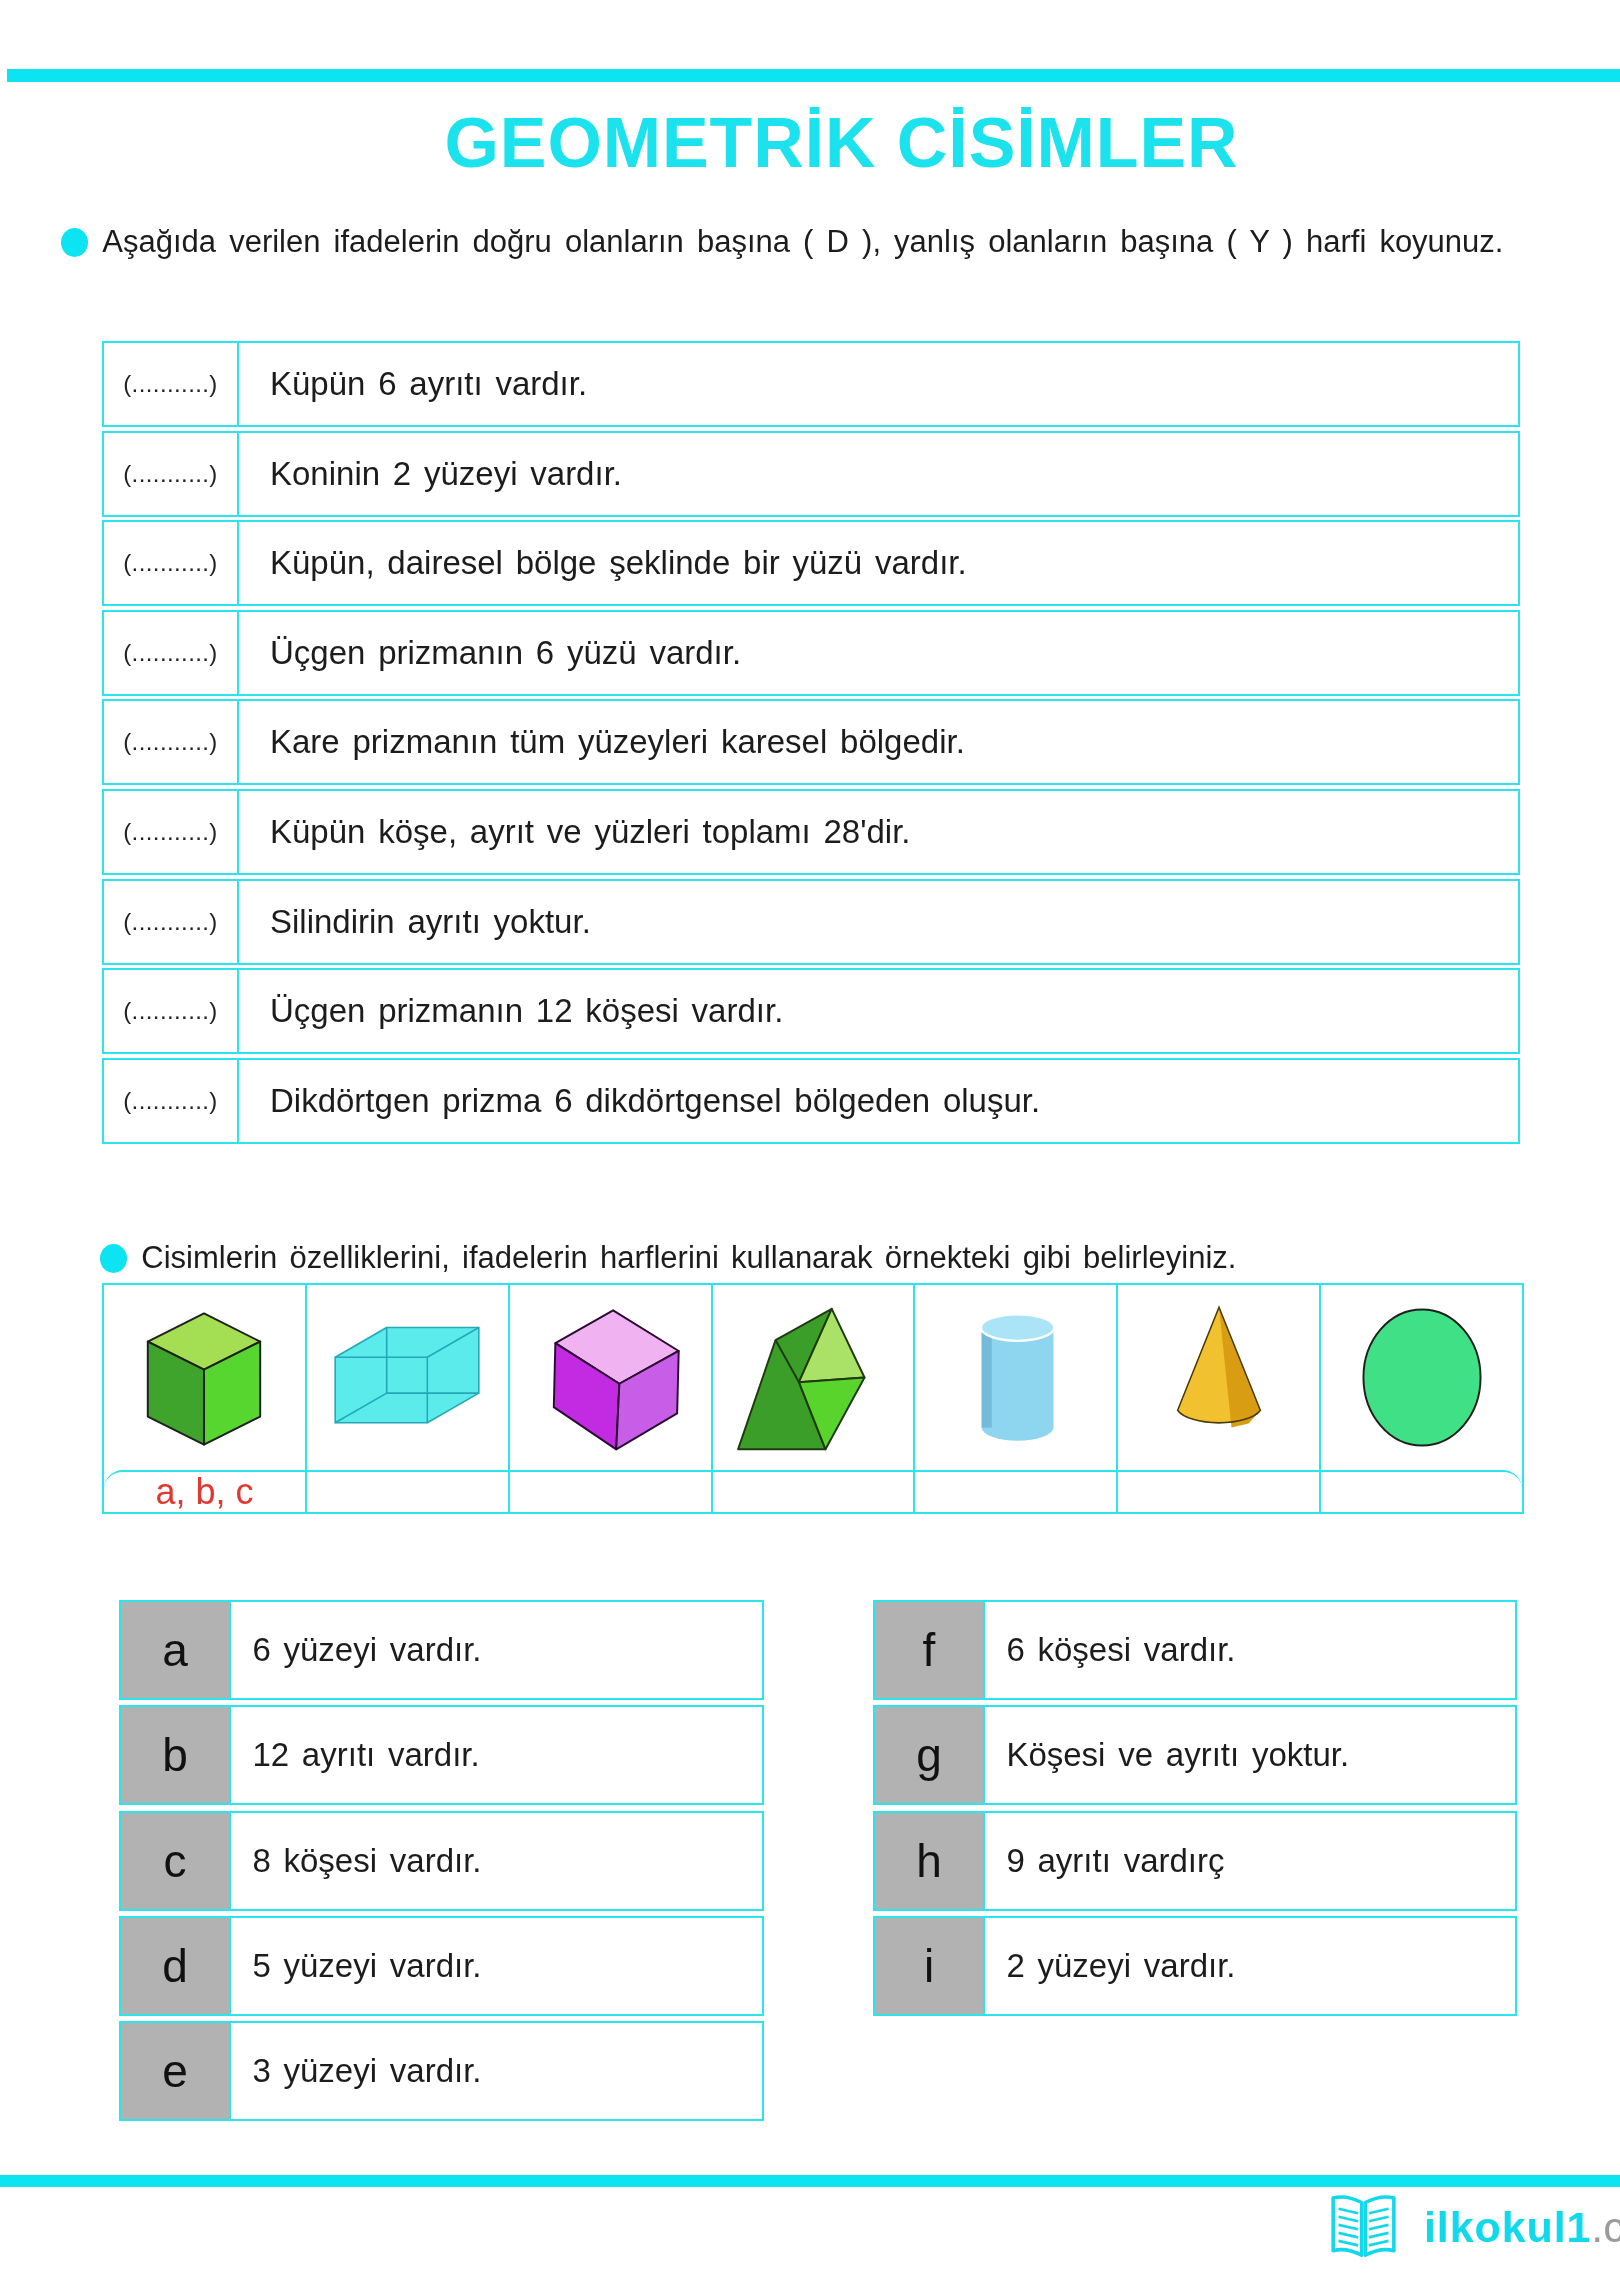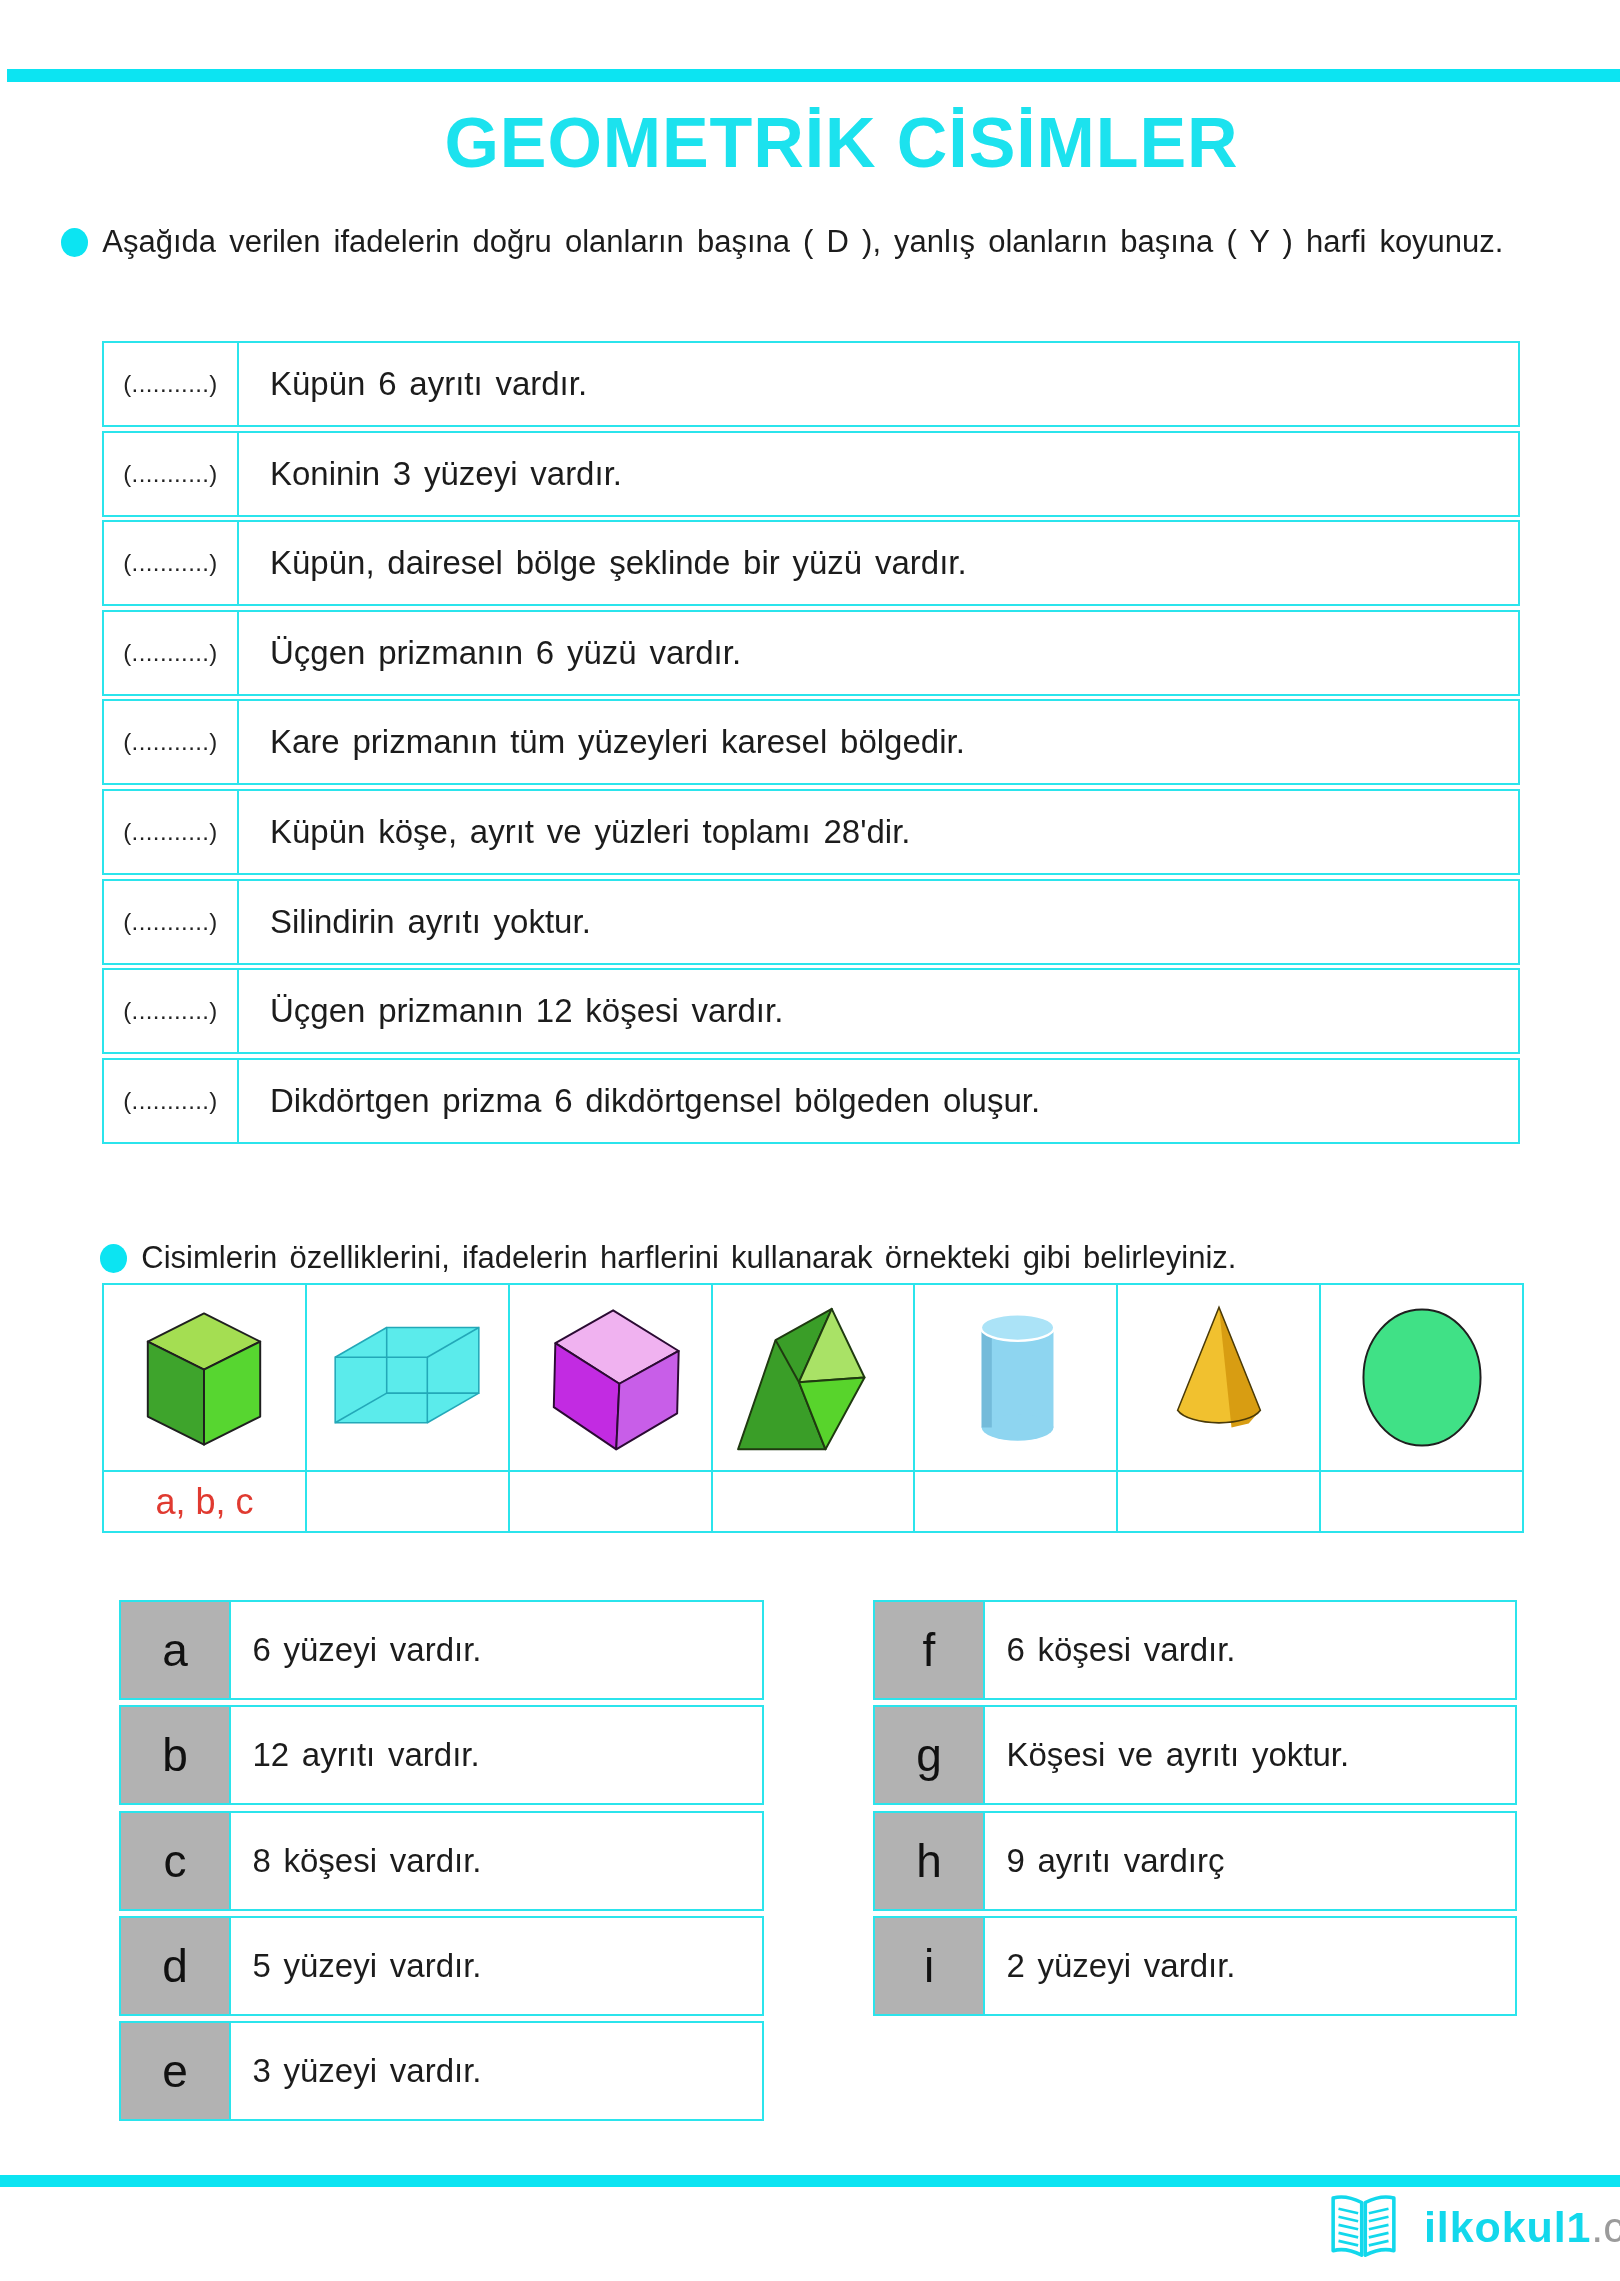--- a/index.html
+++ b/index.html
@@ -48,21 +48,21 @@
   
   .shapes-grid {
     position: absolute; left: 102px; top: 1283px; width: 1422px;
     border: 2.7px solid #2BE4EC; background: #fff;
   }
   .shapes-row { display: flex; height: 185px; }
   .shape-cell {
     flex: 1; display: flex; align-items: center; justify-content: center;
   }
   .shape-cell + .shape-cell { border-left: 2.7px solid #2BE4EC; }
-  .answers-row { display: flex; height: 61px; border-top: 2.7px solid #2BE4EC; }
+  .answers-row { display: flex; height: 42px; border-top: 2.7px solid #2BE4EC; border-radius: 19px; }
   .answer-cell {
     flex: 1; display: flex; align-items: center; justify-content: center;
     font-size: 36px; color: #E03A30; cursor: text;
   }
   .answer-cell + .answer-cell { border-left: 2.7px solid #2BE4EC; }
   .shape-cell svg { width: 178px; height: 173px; }
   
   .props { position: absolute; }
   #props-left  { left: 119px; top: 1600px; width: 645px; }
   #props-right { left: 873px; top: 1600px; width: 644px; }
@@ -102,21 +102,21 @@
 
   <div class="instr" id="instr1"><span class="bullet"></span><span>Aşağıda verilen ifadelerin doğru olanların başına ( D ), yanlış olanların başına ( Y ) harfi koyunuz.</span></div>
 
   <div class="stmt-table">
     <div class="stmt-row">
       <div class="stmt-answer">(...........)</div>
       <div class="stmt-text">Küpün 6 ayrıtı vardır.</div>
     </div>
     <div class="stmt-row">
       <div class="stmt-answer">(...........)</div>
-      <div class="stmt-text">Koninin 3 yüzeyi vardır.</div>
+      <div class="stmt-text">Koninin 2 yüzeyi vardır.</div>
     </div>
     <div class="stmt-row">
       <div class="stmt-answer">(...........)</div>
       <div class="stmt-text">Küpün, dairesel bölge şeklinde bir yüzü vardır.</div>
     </div>
     <div class="stmt-row">
       <div class="stmt-answer">(...........)</div>
       <div class="stmt-text">Üçgen prizmanın 6 yüzü vardır.</div>
     </div>
     <div class="stmt-row">

